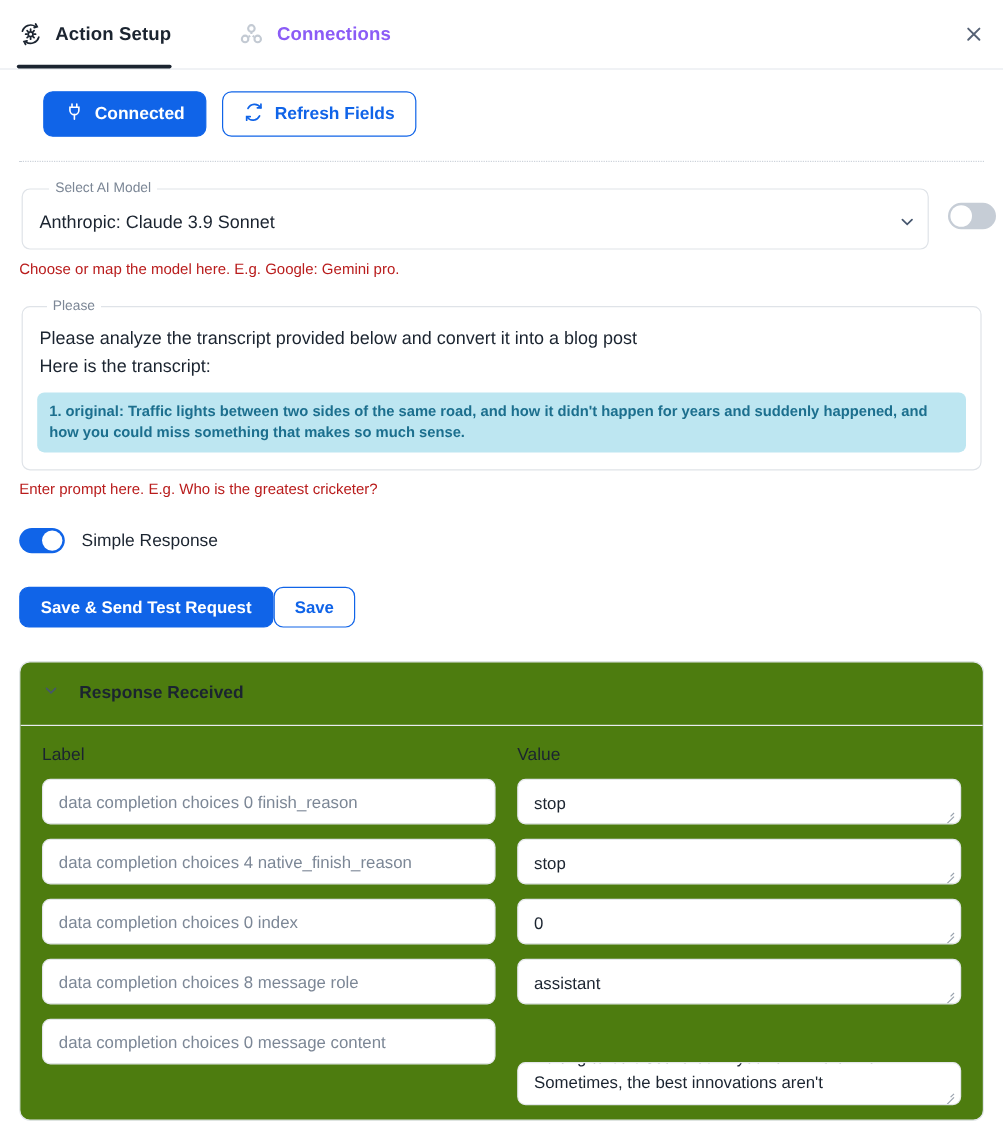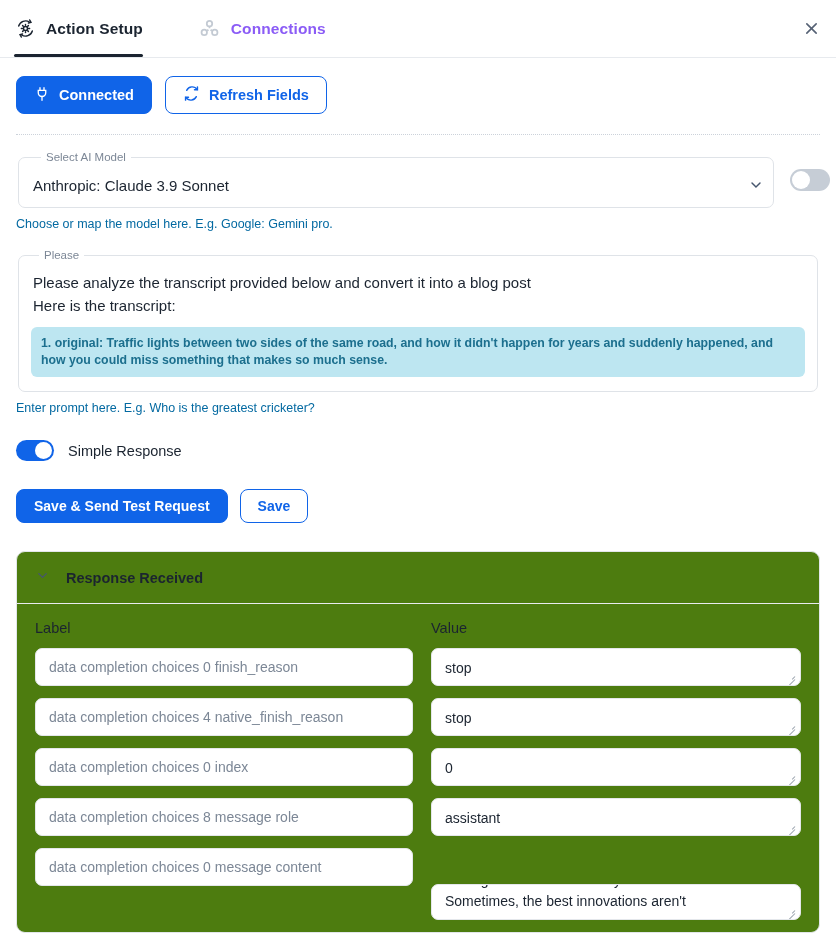--- a/index.html
+++ b/index.html
@@ -48,20 +48,21 @@
     position: absolute; right: 10px; top: 50%; transform: translateY(-50%);
     width: 30px; height: 30px;
     display: flex; align-items: center; justify-content: center;
     background: none; border: none; cursor: pointer;
   }
 
   
   .toolbar {
     display: flex; align-items: center; gap: 13px;
     padding: 18px 16px 16px 16px;
+    margin-left: 20px;
   }
   .btn {
     display: inline-flex; align-items: center; gap: 9px;
     height: 38px; padding: 0 17px;
     border-radius: 8px;
     font-size: 14.5px; font-weight: bold;
     cursor: pointer;
     white-space: nowrap;
     font-family: "Liberation Sans", sans-serif;
   }
@@ -105,21 +106,21 @@
   }
   .toggle .knob {
     position: absolute; top: 2px; left: 2px;
     width: 18px; height: 18px; border-radius: 50%;
     background: #fff;
   }
   .toggle.on { background: #1064e8; }
   .toggle.on .knob { left: auto; right: 2px; }
 
   .helper {
-    font-size: 12.5px; color: #0369a1;
+    font-size: 12.5px; color: #b91c1c;
     padding: 9px 0 0 16px;
   }
 
   
   .prompt-fieldset { margin-top: 18px; padding: 10px 12px 14px 12px; }
   .prompt-line {
     font-size: 15px; color: #1b2430; line-height: 1.55;
     padding: 0 2px;
   }
   .chip {
@@ -135,21 +136,21 @@
 
   
   .toggle-row {
     display: flex; align-items: center; gap: 14px;
     padding: 25px 16px 0 16px;
   }
   .toggle-label { font-size: 14.5px; color: #1b2430; }
   .toggle-lg { width: 38px; height: 21px; border-radius: 11px; }
   .toggle-lg .knob { width: 17px; height: 17px; }
 
-  .actions { display: flex; gap: 12px; padding: 28px 16px 0 16px; }
+  .actions { display: flex; gap: 0; padding: 28px 16px 0 16px; }
   .btn-lg { height: 34px; font-size: 14px; }
 
   
   .panel {
     margin: 28px 16px 0 16px;
     border: 1px solid #e2e6ea;
     border-radius: 9px;
     background: #4d7c0f;
     overflow: hidden;
   }

